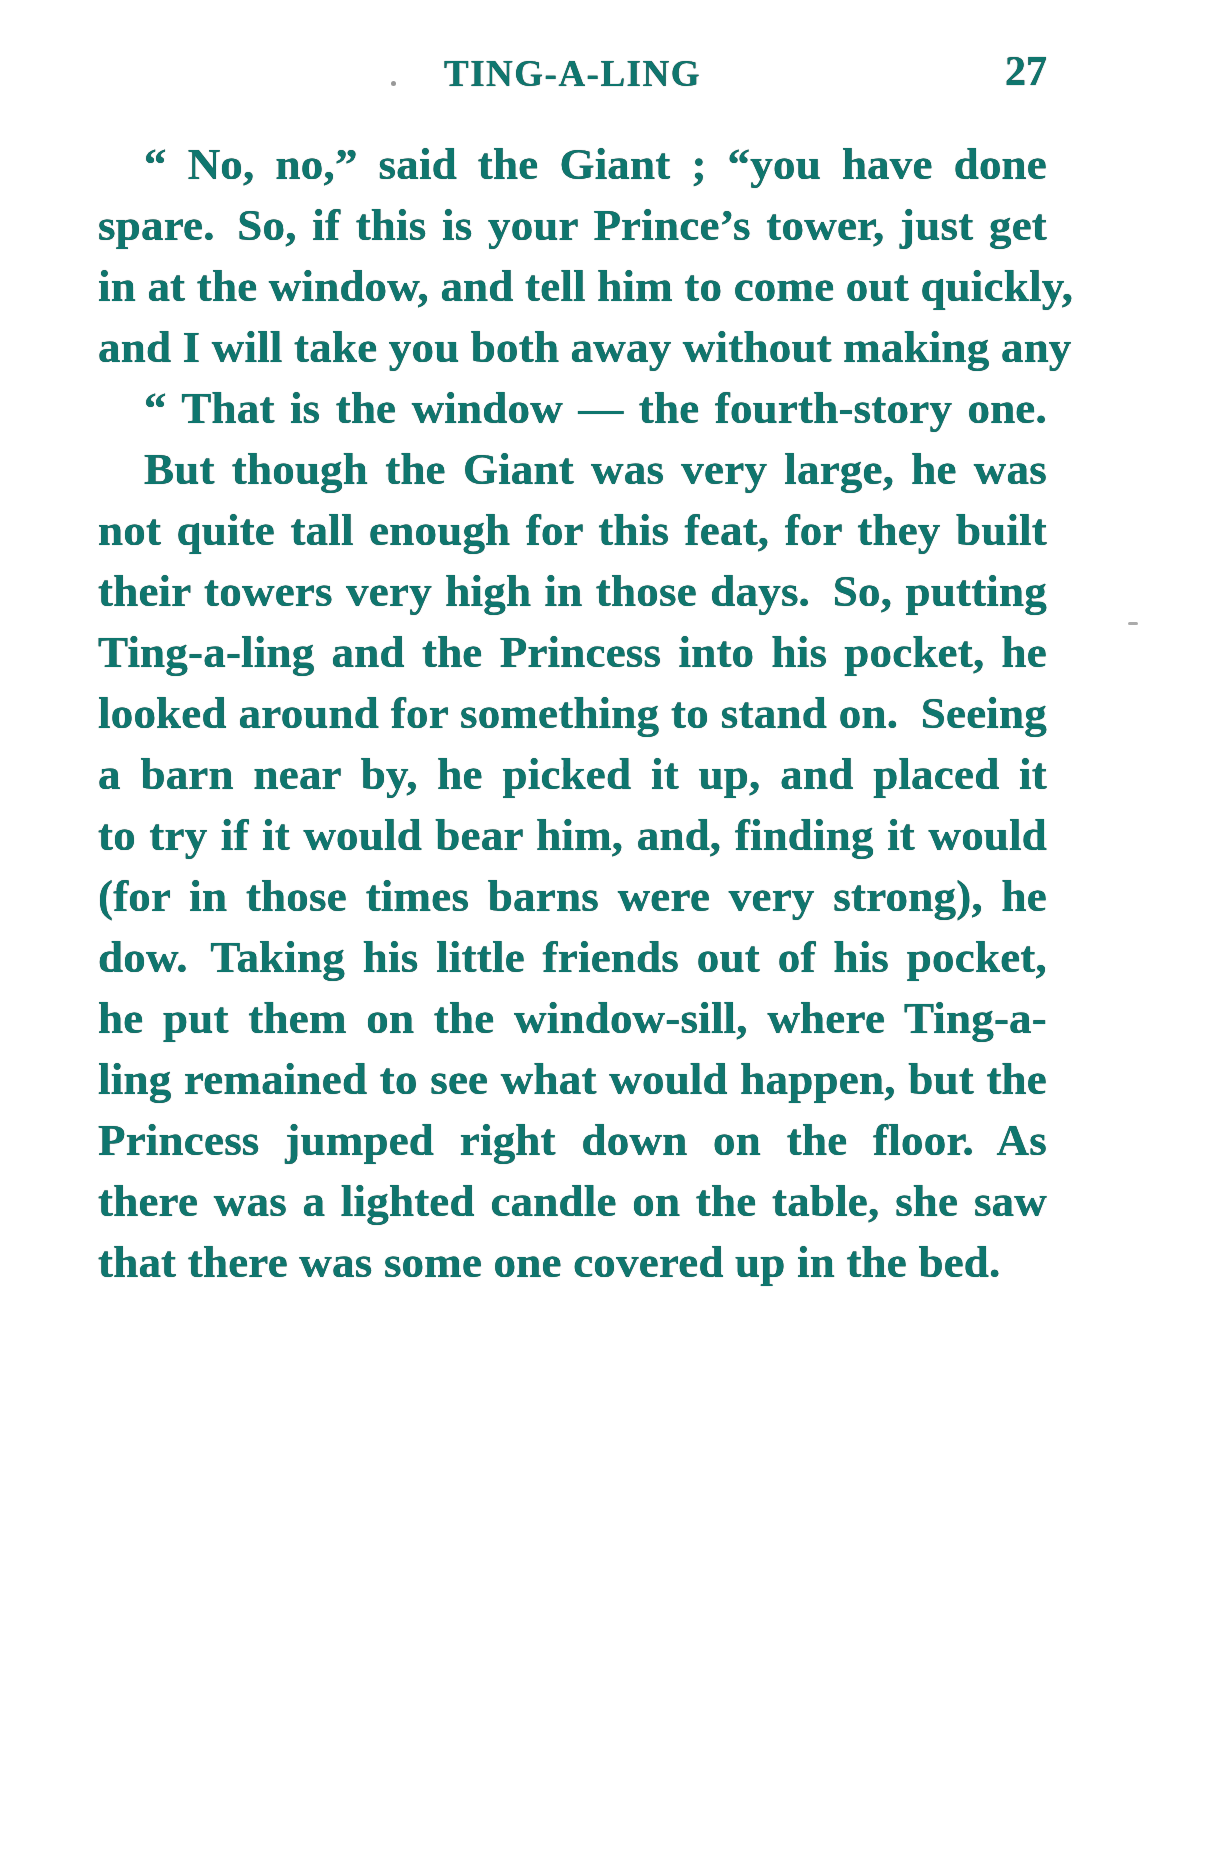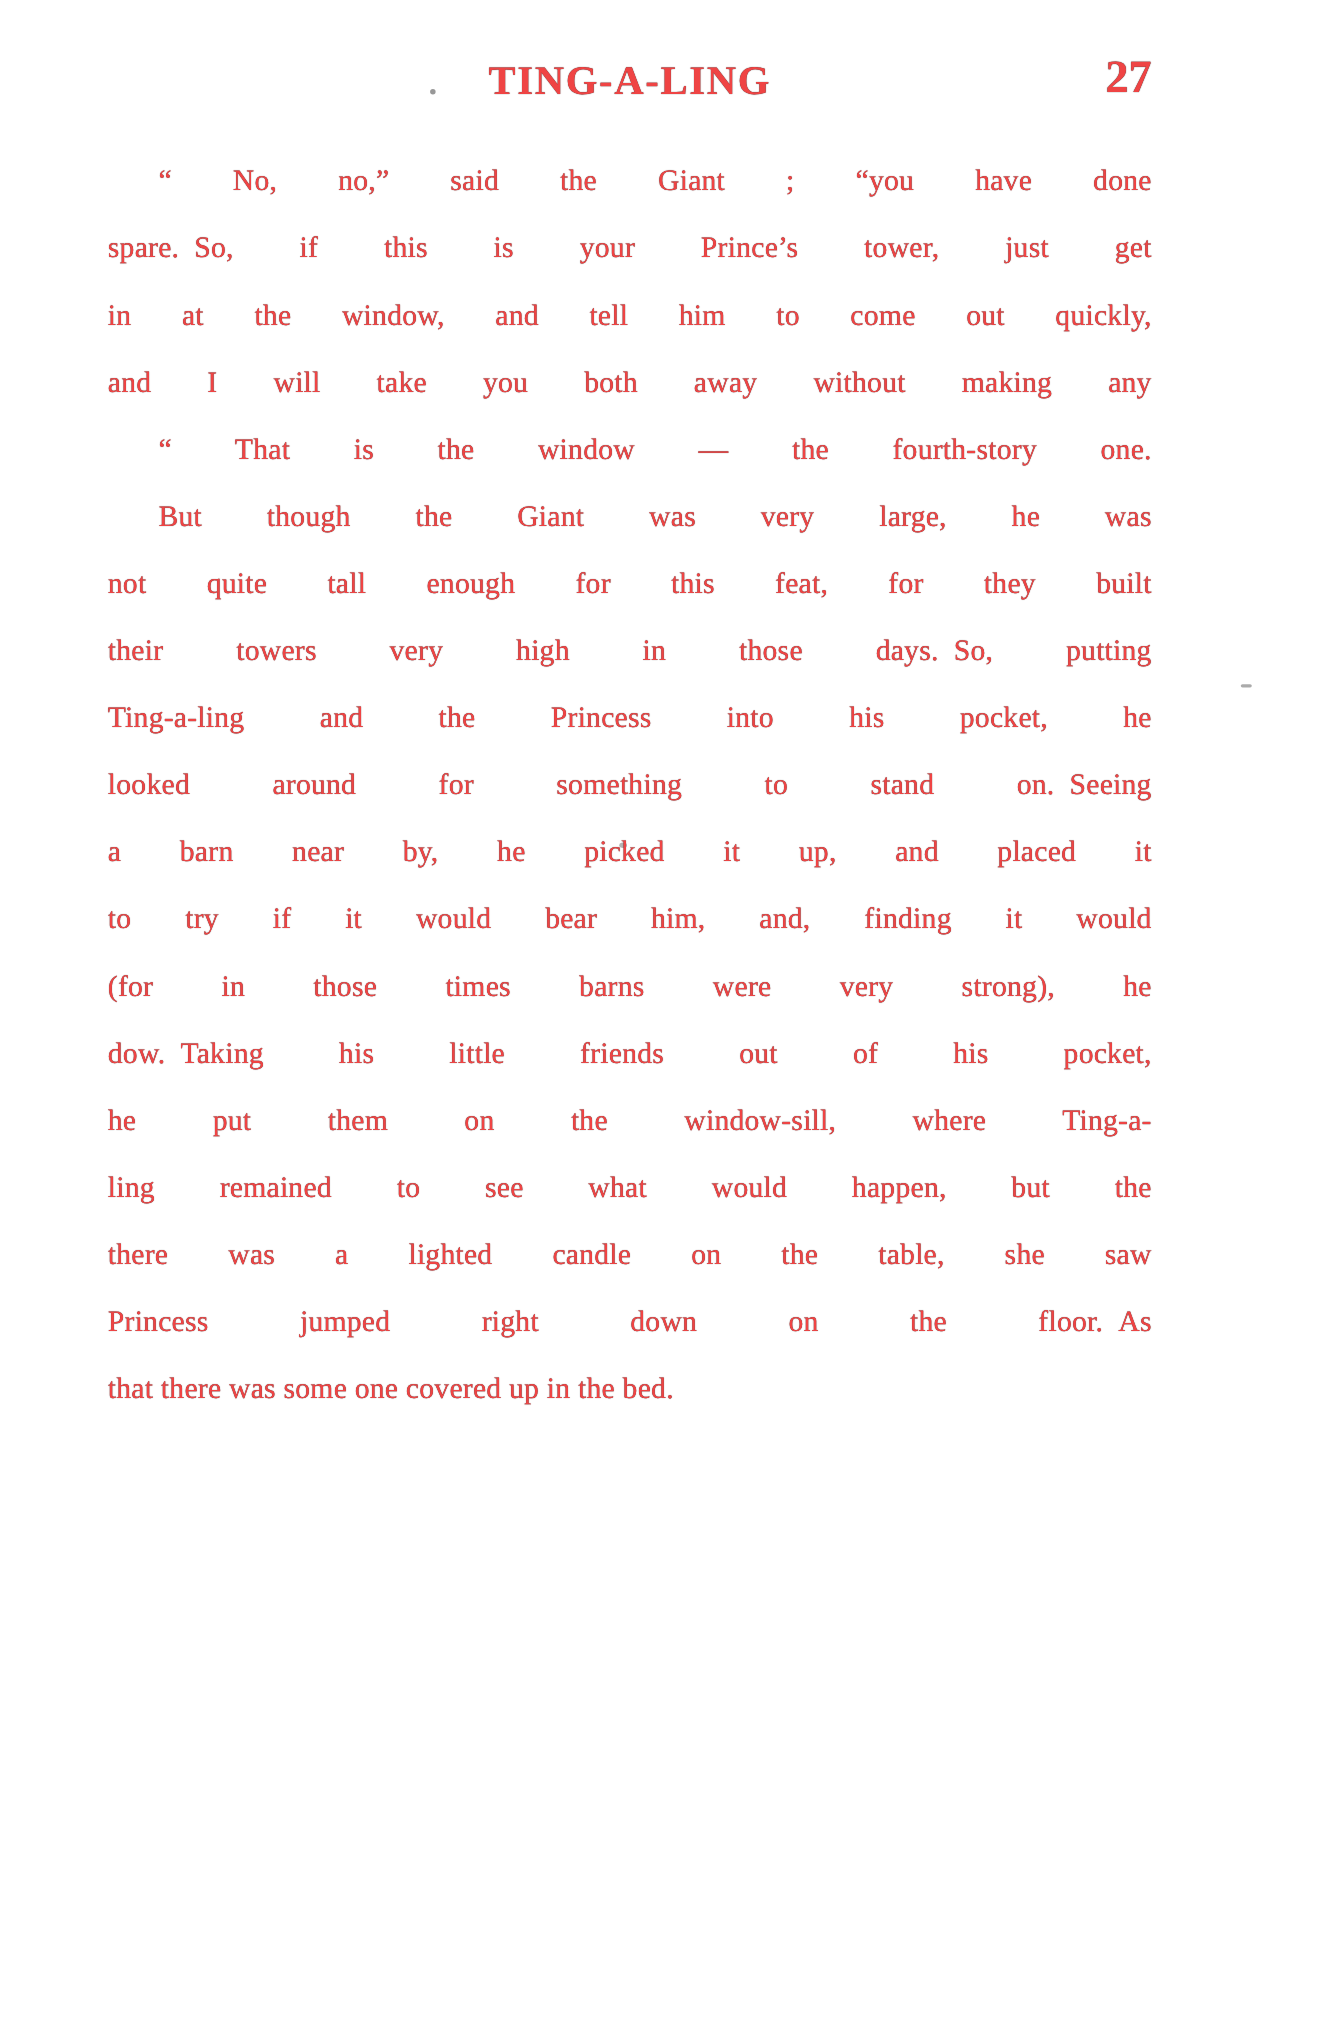--- a/index.html
+++ b/index.html
@@ -1,21 +1,21 @@
 <!DOCTYPE html>
 <html><head>
 <meta charset="utf-8">
 <style>
   html, body { margin: 0; padding: 0; background: #e9e9e9; }
   .page {
     position: relative;
     width: 1205px;
     height: 1857px;
     background: #ffffff;
-    color: #ef4444;
+    color: #0f766e;
     font-family: "Liberation Serif", "DejaVu Serif", serif;
     overflow: hidden;
   }
   .header {
     position: absolute;
     left: 98px;
     top: 54px;
     width: 949px;
     height: 44px;
   }
@@ -40,26 +40,27 @@
   }
   .body-text {
     position: absolute;
     left: 98px;
     top: 134px;
     width: 949px;
   }
   .line {
     height: 61px;
     line-height: 61px;
-    font-size: 27px;
+    font-size: 45px;
     white-space: nowrap;
     text-align: justify;
     text-align-last: justify;
     text-shadow: 0 0 0.7px rgba(0,0,0,0.85);
     letter-spacing: 0.2px;
+    font-weight: bold;
   }
   .line.indent { text-indent: 46px; }
   .line.last { text-align-last: left; }
   .speck {
     position: absolute;
     background: #444;
     border-radius: 50%;
   }
   #speck-1 { left: 391px; top: 81px; width: 5px; height: 5px; opacity: 0.55; }
   #speck-2 { left: 1128px; top: 622px; width: 10px; height: 3px; border-radius: 2px; opacity: 0.45; }
@@ -97,20 +98,20 @@
       <div class="line">not quite tall enough for this feat, for they built</div>
       <div class="line">their towers very high in those days. So, putting</div>
       <div class="line">Ting-a-ling and the Princess into his pocket, he</div>
       <div class="line">looked around for something to stand on. Seeing</div>
       <div class="line">a barn near by, he picked it up, and placed it</div>
       <div class="line">to try if it would bear him, and, finding it would</div>
       <div class="line">(for in those times barns were very strong), he</div>
       <div class="line">dow. Taking his little friends out of his pocket,</div>
       <div class="line">he put them on the window-sill, where Ting-a-</div>
       <div class="line">ling remained to see what would happen, but the</div>
+      <div class="line">Princess jumped right down on the floor. As</div>
       <div class="line">there was a lighted candle on the table, she saw</div>
-      <div class="line">Princess jumped right down on the floor. As</div>
       <div class="line last">that there was some one covered up in the bed.</div>
     </div>
 
 
   </div>
 </div>
 
 </body></html>

